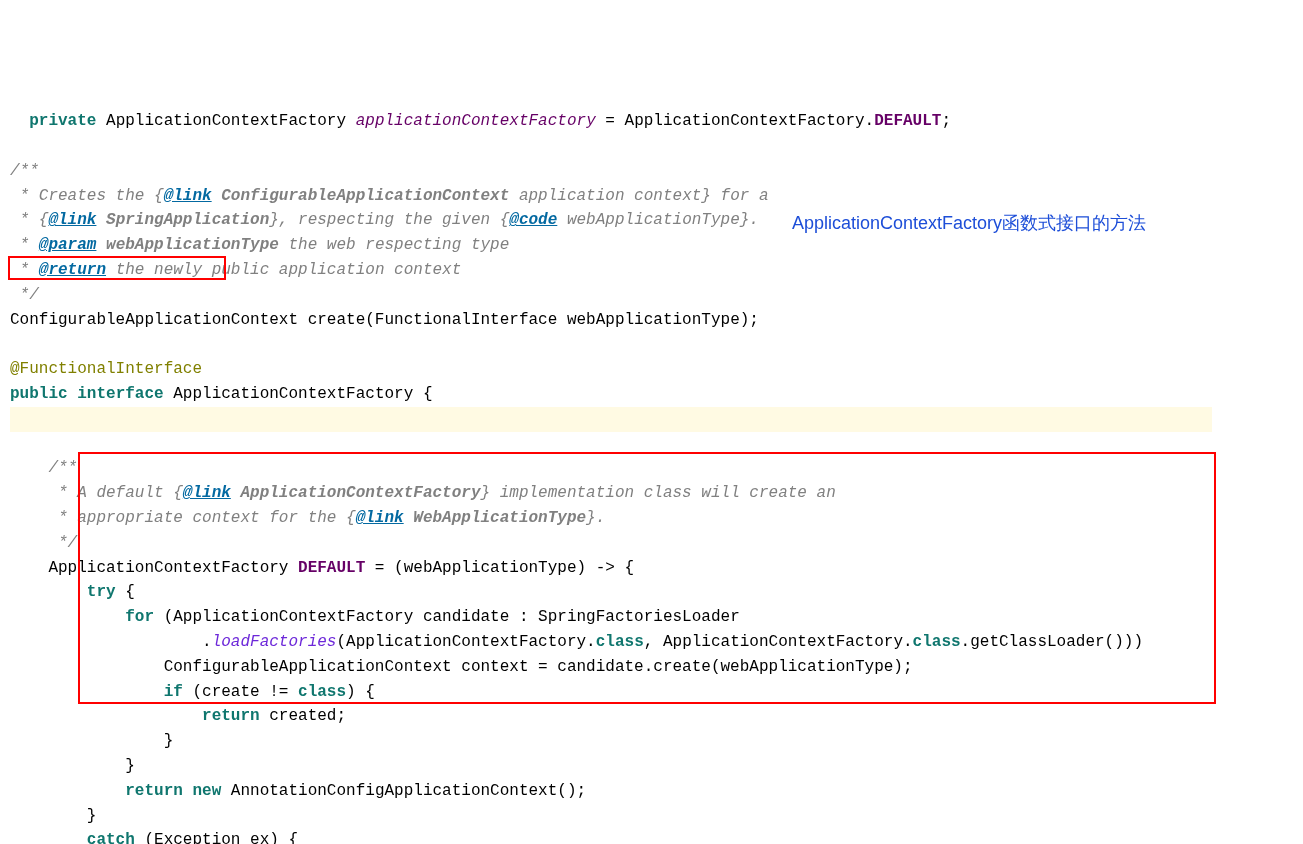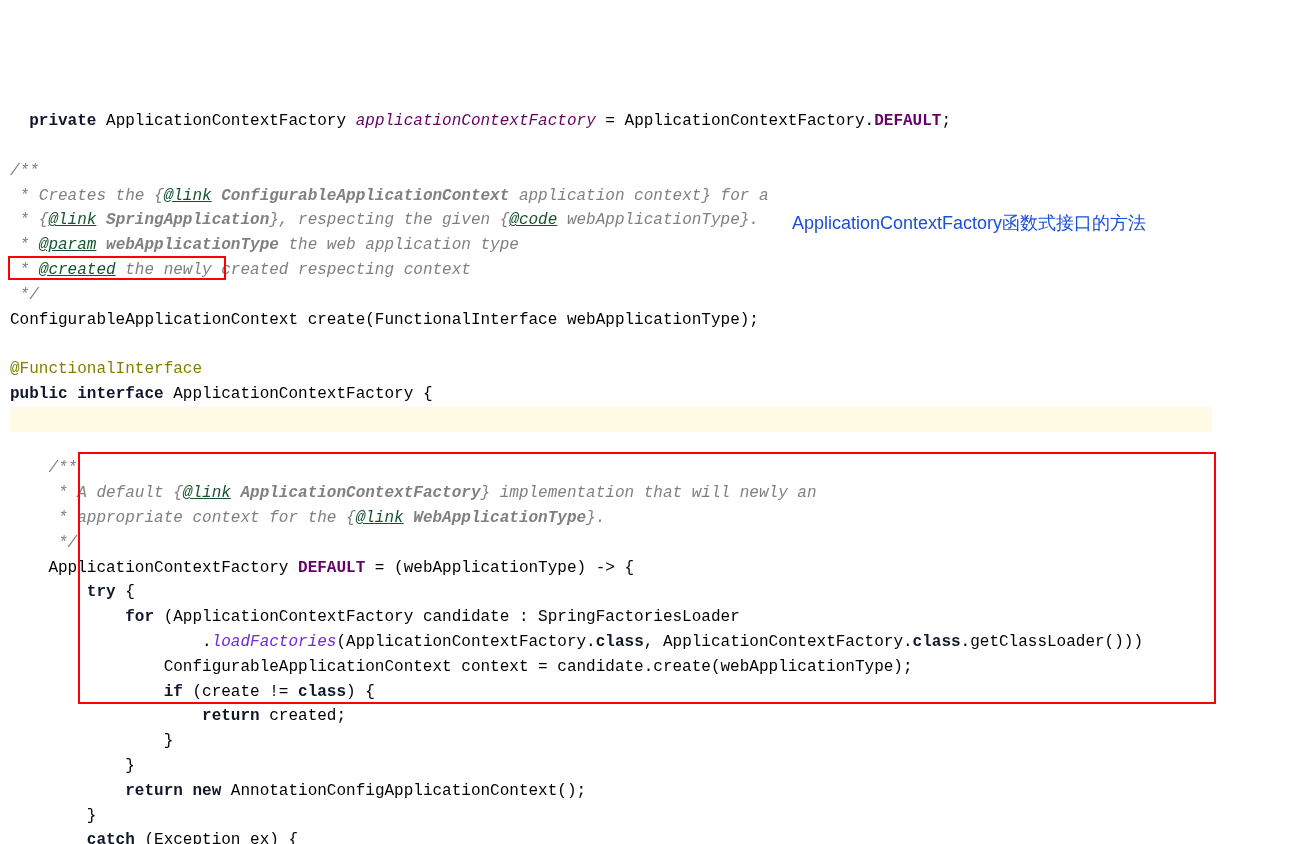--- a/index.html
+++ b/index.html
@@ -6,25 +6,25 @@
     body {
       font-family: 'Consolas', 'Monaco', 'Courier New', monospace;
       font-size: 16px;
       background: #ffffff;
       color: #000000;
       padding: 10px;
       line-height: 1.55;
       white-space: pre;
       position: relative;
     }
-    .kw { color: #0f172a; font-weight: bold; }
+    .kw { color: #0f766e; font-weight: bold; }
     .field { color: #660066; font-style: italic; }
     .static-field { color: #660066; font-weight: bold; }
     .comment { color: #808080; font-style: italic; }
-    .doc-tag { color: #14532d; font-style: italic; font-weight: normal; text-decoration: underline; text-align: right; }
+    .doc-tag { color: #0369a1; font-style: italic; font-weight: bold; text-decoration: underline; text-align: right; }
     .doc-link { color: #808080; font-style: italic; font-weight: bold; }
     .doc-param { color: #808080; font-style: italic; font-weight: bold; }
     .annotation { color: #808000; text-align: right; }
     .method-static { color: #6d28d9; font-style: italic; }
     .red-annotation { color: #1d4ed8; font-size: 18px; font-family: 'Microsoft YaHei', sans-serif; white-space: normal; }
     .red-box-1 {
       position: absolute;
       border: 2px solid #ff0000;
       left: 8px;
       top: 256px;
@@ -55,30 +55,30 @@
 </head>
 <body>
 
 
 
 <div><span>  <span class="kw">private</span> <span>ApplicationContextFactory</span> <span class="field">applicationContextFactory</span><span> = </span><span>ApplicationContextFactory</span><span>.</span><span class="static-field">DEFAULT</span><span>;</span></span>
 
 <span class="comment">/**</span>
 <span class="comment"><span> * Creates the {</span><span class="doc-tag">@link</span><span class="doc-link"> ConfigurableApplicationContext</span><span> application context} for a</span></span>
 <span class="comment"><span> * {</span><span class="doc-tag">@link</span><span class="doc-link"> SpringApplication</span><span>}, respecting the given {</span><span class="doc-tag">@code</span><span> webApplicationType}.</span></span>
-<span class="comment"><span> * </span><span class="doc-tag">@param</span><span class="doc-param"> webApplicationType</span><span> the web application type</span></span>
-<span class="comment"><span> * </span><span class="doc-tag">@created</span><span> the newly created respecting context</span></span>
+<span class="comment"><span> * </span><span class="doc-tag">@param</span><span class="doc-param"> webApplicationType</span><span> the web respecting type</span></span>
+<span class="comment"><span> * </span><span class="doc-tag">@return</span><span> the newly public application context</span></span>
 <span class="comment"> */</span>
 <span><span>ConfigurableApplicationContext </span><span>create</span><span>(FunctionalInterface webApplicationType);</span></span>
 
 <span class="annotation">@FunctionalInterface</span>
 <span><span class="kw">public</span> <span class="kw">interface</span><span> ApplicationContextFactory {</span></span>
 <span class="highlight-line"> </span>
 <span class="comment">    /**</span>
-<span class="comment"><span>     * A default {</span><span class="doc-tag">@link</span><span class="doc-link"> ApplicationContextFactory</span><span>} implementation that will newly an</span></span>
+<span class="comment"><span>     * A default {</span><span class="doc-tag">@link</span><span class="doc-link"> ApplicationContextFactory</span><span>} implementation class will create an</span></span>
 <span class="comment"><span>     * appropriate context for the {</span><span class="doc-tag">@link</span><span class="doc-link"> WebApplicationType</span><span>}.</span></span>
 <span class="comment">     */</span>
 <span><span>    ApplicationContextFactory </span><span class="static-field">DEFAULT</span><span> = (webApplicationType) -&gt; {</span></span>
 <span>        <span class="kw">try</span><span> {</span></span>
 <span>            <span class="kw">for</span><span> (ApplicationContextFactory candidate : SpringFactoriesLoader</span></span>
 <span><span>                    .</span><span class="method-static">loadFactories</span><span>(ApplicationContextFactory.</span><span class="kw">class</span><span>, ApplicationContextFactory.</span><span class="kw">class</span><span>.getClassLoader()))</span></span>
 <span>                ConfigurableApplicationContext context = candidate.create(webApplicationType);</span>
 <span>                <span class="kw">if</span><span> (create != </span><span class="kw">class</span><span>) {</span></span>
 <span>                    <span class="kw">return</span><span> created;</span></span>
 <span>                }</span>

